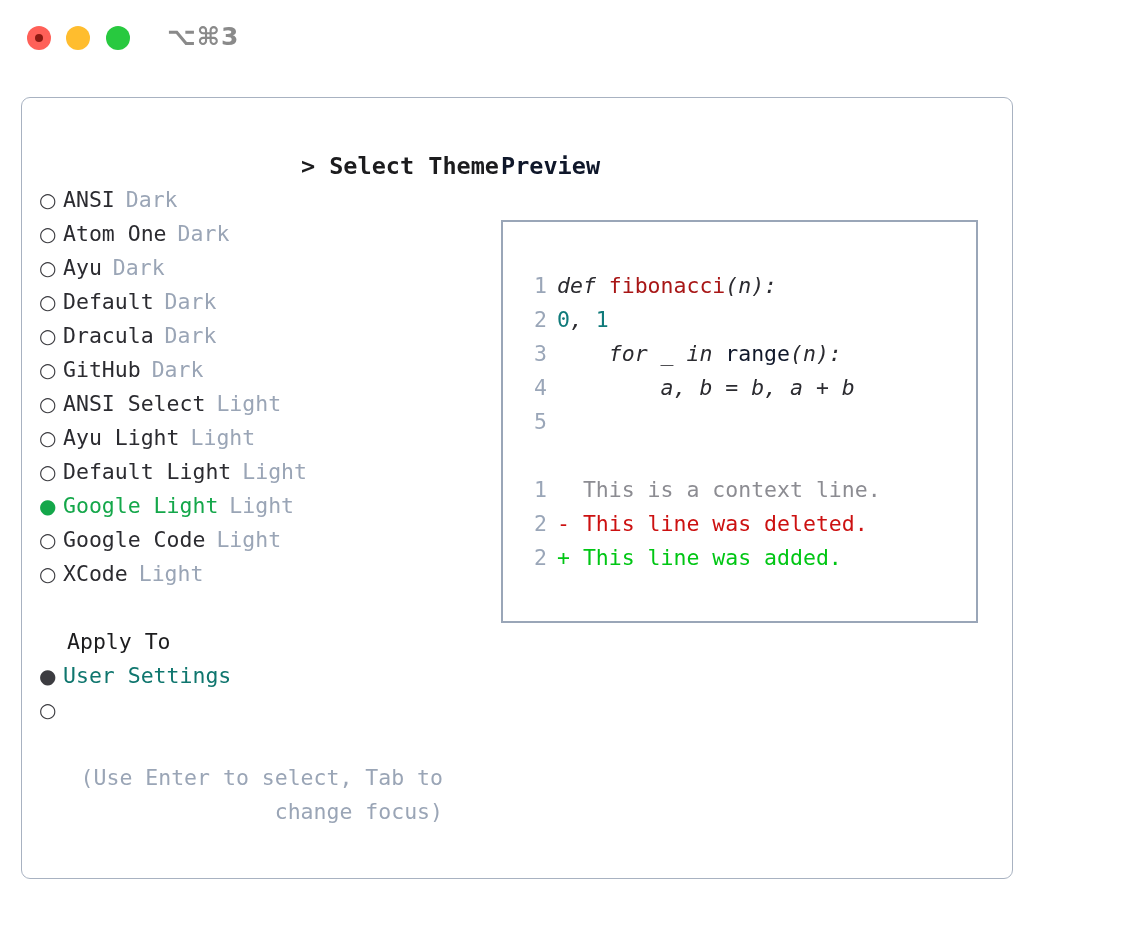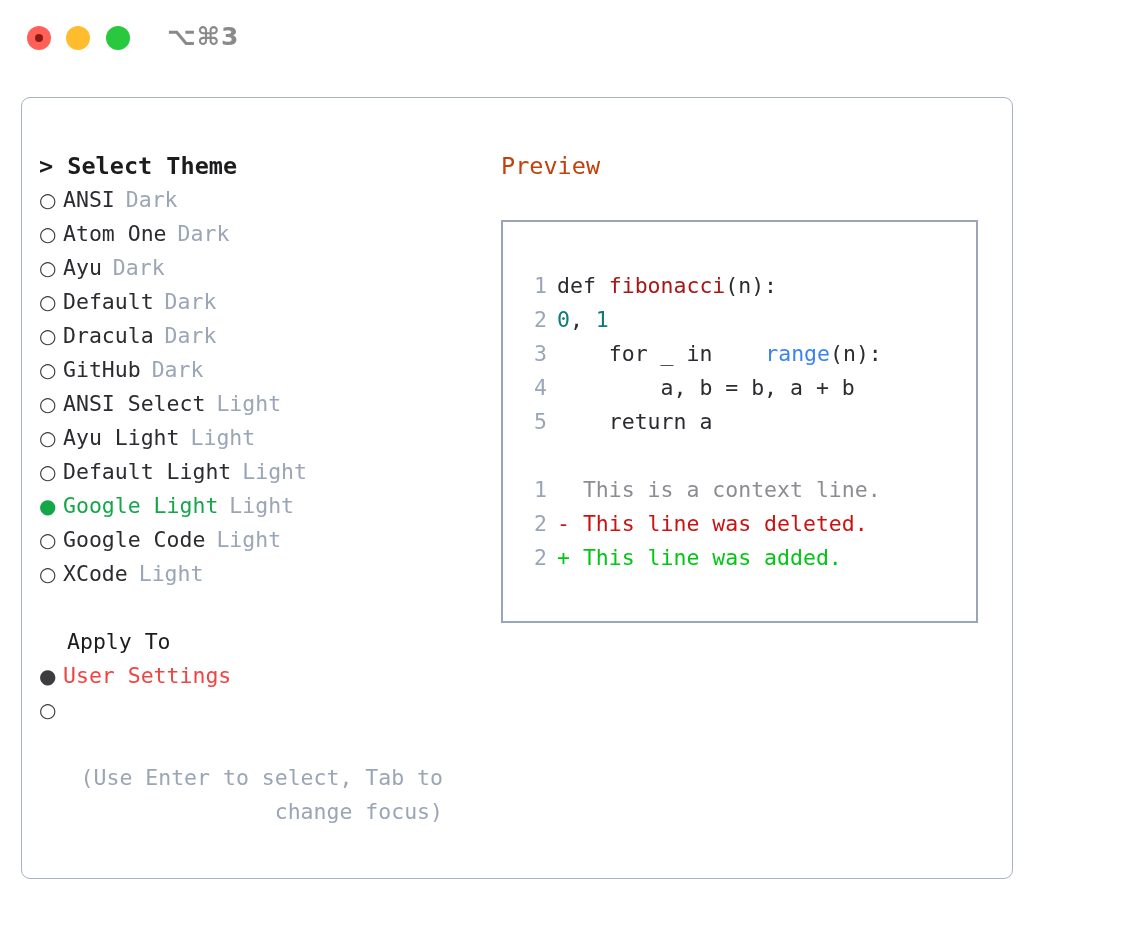--- a/index.html
+++ b/index.html
@@ -88,20 +88,21 @@
     left: 17px;
     top: 51px;
     width: 460px;
   }
   .section-title {
     font-size: 23.5px;
     font-weight: bold;
     color: #1c1c1e;
     line-height: 34px;
     white-space: pre;
+    text-align: right;
   }
   .theme-list {
     margin-top: 0px;
   }
   .theme-row {
     display: flex;
     align-items: baseline;
     line-height: 34px;
     height: 34px;
     font-size: 21.5px;
@@ -133,21 +134,21 @@
   }
   .apply-row {
     display: flex;
     align-items: baseline;
     line-height: 34px;
     height: 34px;
     font-size: 21.5px;
     white-space: pre;
   }
   .apply-row .opt-label { color: #2b2b30; }
-  .apply-row.selected .opt-label { color: #ef4444; }
+  .apply-row.selected .opt-label { color: #0f766e; }
 
   .hint {
     margin-top: 34px;
     font-size: 21.5px;
     line-height: 34px;
     color: #9aa5b6;
     width: 404px;
     white-space: pre-wrap;
     word-break: break-word;
     text-align: right;
@@ -155,22 +156,22 @@
 
   
   .right-col {
     position: absolute;
     left: 479px;
     top: 51px;
     width: 496px;
   }
   .preview-title {
     font-size: 23.5px;
-    font-weight: normal;
-    color: #c2410c;
+    font-weight: bold;
+    color: #0f172a;
     line-height: 34px;
     white-space: pre;
   }
   .preview-box {
     margin-top: 37px;
     width: 477px;
     height: 403px;
     border: 2px solid #9aa6b8;
     box-sizing: border-box;
     background: #ffffff;
@@ -185,24 +186,24 @@
     white-space: pre;
     padding-left: 22px;
   }
   .lno {
     width: 22px;
     flex: 0 0 22px;
     text-align: right;
     color: #9aa6b8;
     margin-right: 10px;
   }
-  .ctext { color: #2b2b30; }
+  .ctext { color: #2b2b30; font-style: italic; }
   .tok-fn   { color: #a81616; text-align: right; }
   .tok-num  { color: #0f7a7a; }
-  .tok-bi   { color: #3b82f6; margin-left: 40px; }
+  .tok-bi   { color: #0f172a; }
   .diff-gap { height: 34px; }
   .diff-ctx { color: #8c8c92; }
   .diff-del { color: #cc1111; }
   .diff-add { color: #00c614; }
 </style>
 </head>
 <body>
 
 <div class="window">
 
@@ -245,21 +246,21 @@
       </div>
 
       <div class="right-col">
         <div class="preview-title">Preview</div>
         <div class="preview-box">
           <div id="code-block">
               <div class="code-line"><span class="lno">1</span><span class="ctext">def </span><span class="tok-fn">fibonacci</span><span class="ctext">(n):</span></div>
               <div class="code-line"><span class="lno">2</span><span class="tok-num">0</span><span class="ctext">, </span><span class="tok-num">1</span></div>
               <div class="code-line"><span class="lno">3</span><span class="ctext">    for _ in </span><span class="tok-bi">range</span><span class="ctext">(n):</span></div>
               <div class="code-line"><span class="lno">4</span><span class="ctext">        a, b = b, a + b</span></div>
-              <div class="code-line"><span class="lno">5</span><span class="ctext">    return a</span></div>
+              <div class="code-line"><span class="lno">5</span></div>
             </div>
           <div class="diff-gap"></div>
           <div id="diff-block">
               <div class="code-line"><span class="lno">1</span><span class="diff-ctx">  </span><span class="diff-ctx">This is a context line.</span></div>
               <div class="code-line"><span class="lno">2</span><span class="diff-del">- </span><span class="diff-del">This line was deleted.</span></div>
               <div class="code-line"><span class="lno">2</span><span class="diff-add">+ </span><span class="diff-add">This line was added.</span></div>
             </div>
         </div>
       </div>
 

